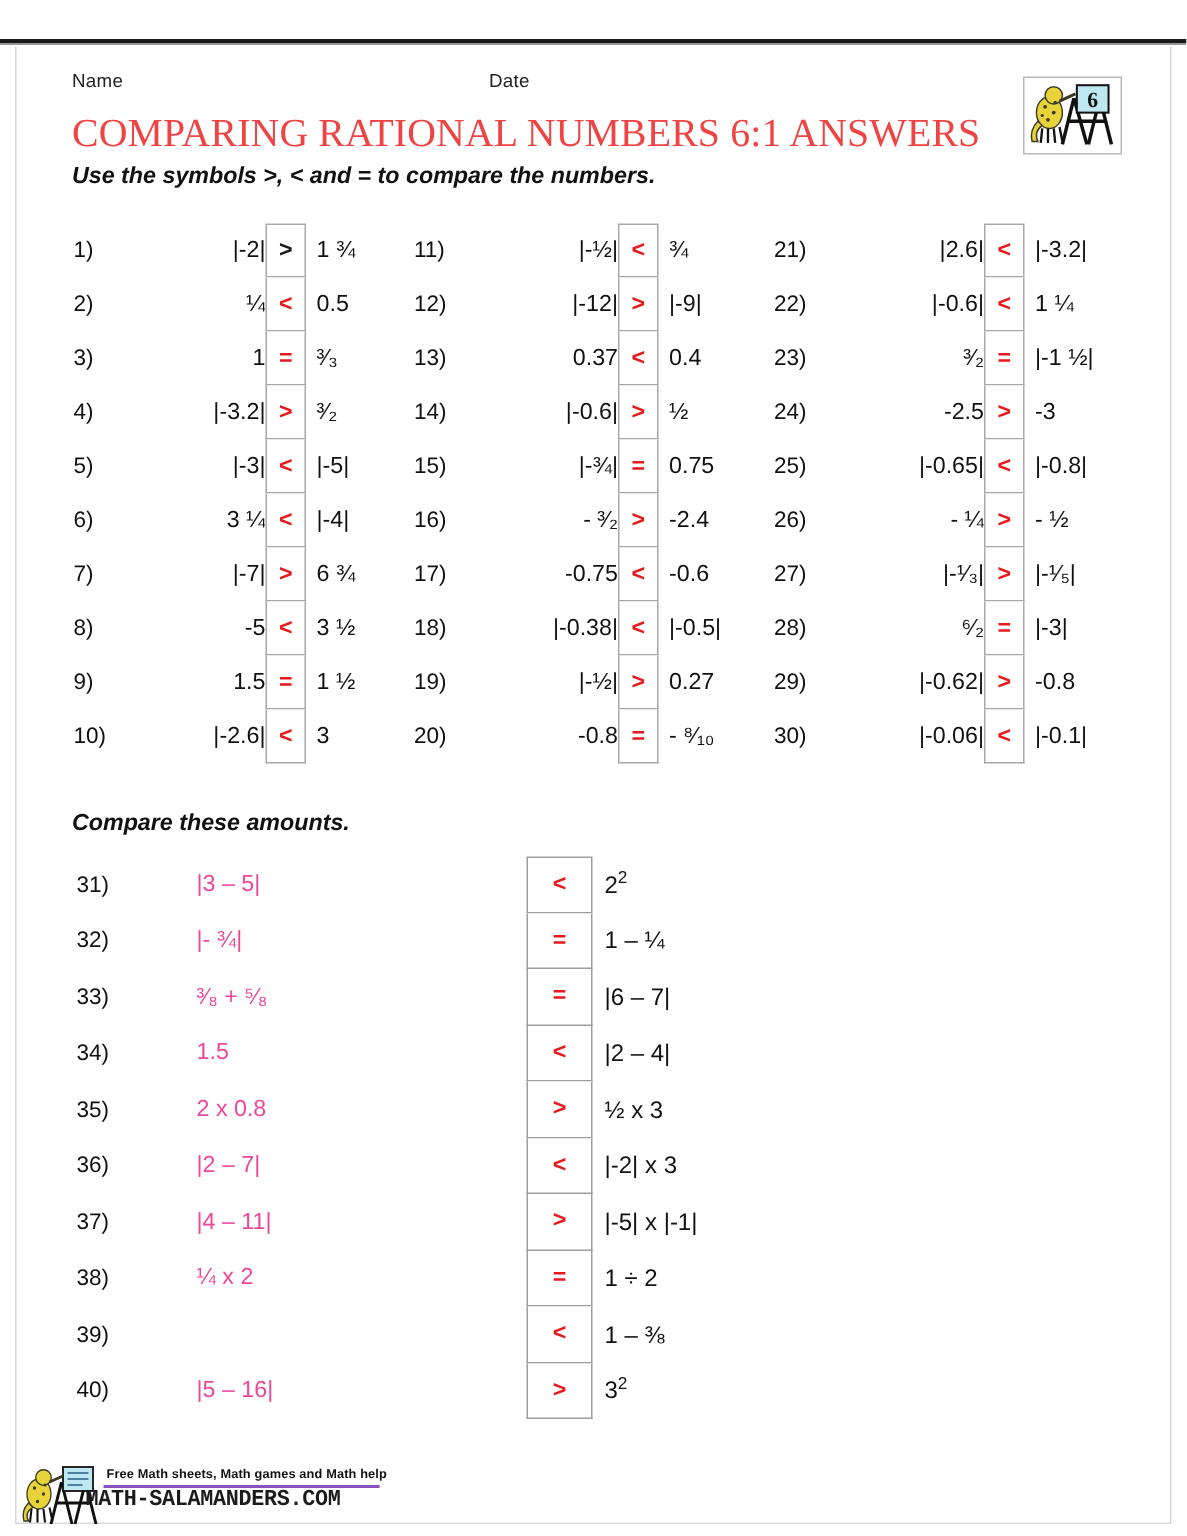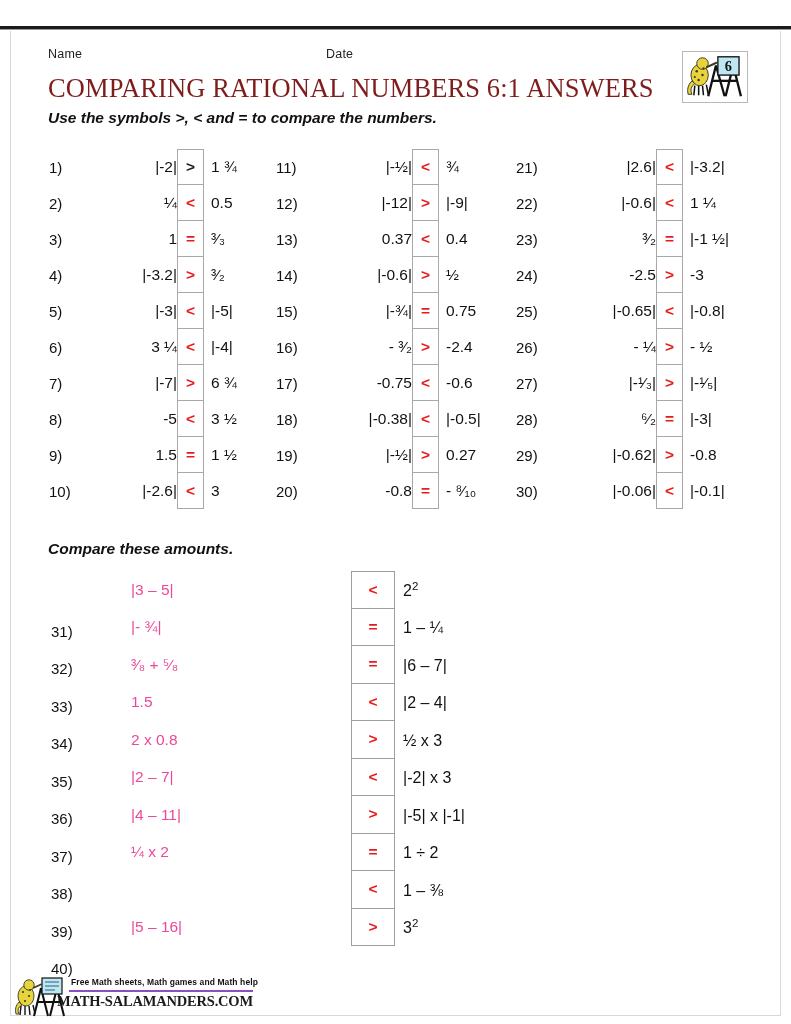--- a/index.html
+++ b/index.html
@@ -62,21 +62,21 @@
   }
   .hdr-name { left: 37px; }
   .hdr-date { left: 315px; }
 
   .title {
     position: absolute;
     left: 37px;
     top: 42px;
     font-family: "Liberation Serif", serif;
     font-size: 26.5px;
-    color: #7f1d1d;
+    color: #ef4444;
     letter-spacing: .1px;
     white-space: nowrap;
   }
   .subtitle {
     position: absolute;
     left: 37px;
     top: 78px;
     font-size: 15.5px;
     font-style: italic;
     font-weight: bold;
@@ -193,21 +193,20 @@
     position: relative;
     height: 37.5px;
   }
   .snum {
     position: absolute;
     left: 40px;
     top: 50%;
     transform: translateY(-50%);
     font-size: 15px;
     color: #111;
-    margin-top: 41px;
   }
   .sleft {
     position: absolute;
     left: 120px;
     width: 210px;
     top: 50%;
     transform: translateY(-50%);
     text-align: left;
     font-size: 15.5px;
     color: #ec4899;
@@ -270,21 +269,21 @@
     left: 58px;
     top: 16px;
     width: 184px;
     height: 2px;
     background: #8a4fc0;
   }
   .footer-domain {
     position: absolute;
     left: 46px;
     top: 18px;
-    font-family: Liberation Serif, serif;
+    font-family: Liberation Mono, monospace;
     font-size: 14.5px;
     font-weight: bold;
     color: #1b1b1b;
     white-space: nowrap;
     transform: scaleY(1.05);
     transform-origin: left top;
     letter-spacing: -0.2px;
   }
 
   sup { font-size: .72em; vertical-align: super; }

